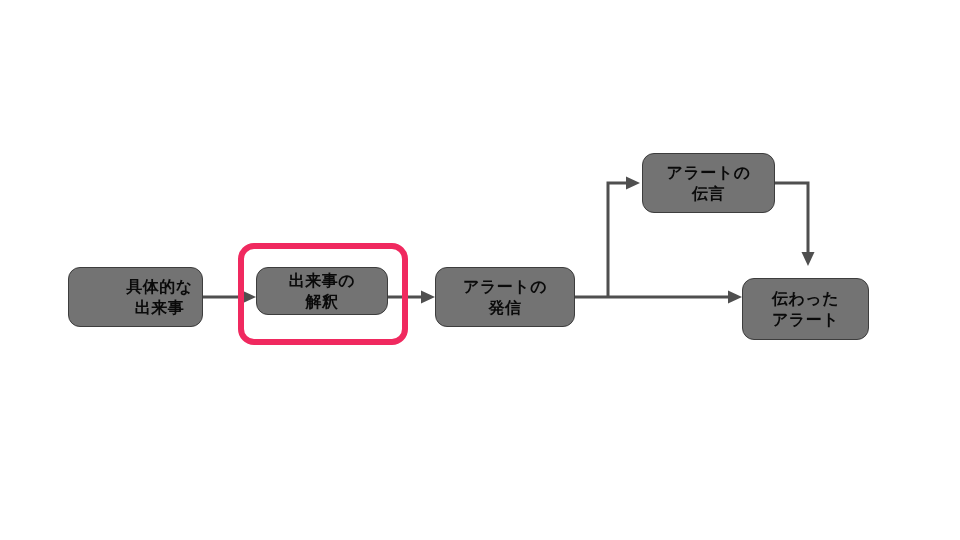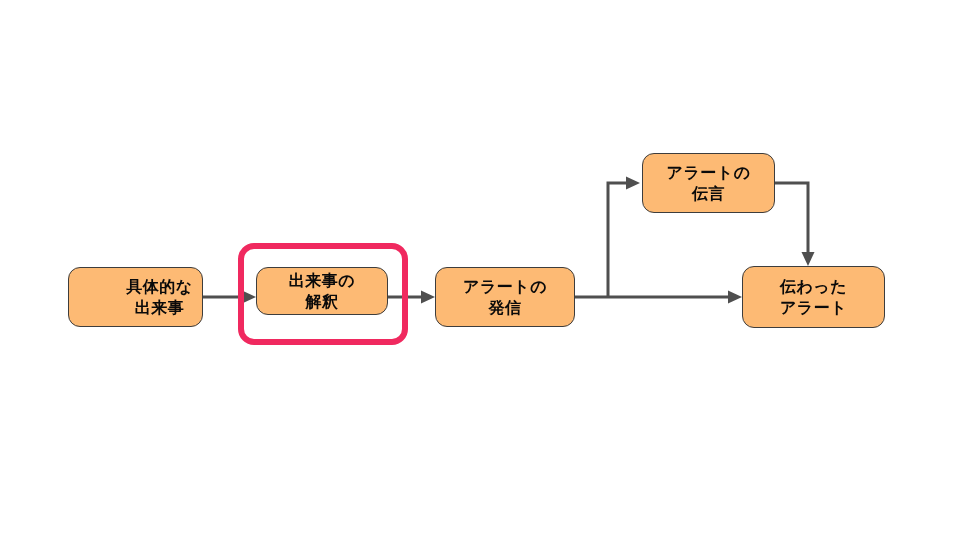--- a/index.html
+++ b/index.html
@@ -16,39 +16,39 @@
   }
   .connector-layer {
     position: absolute;
     left: 0; top: 0;
     z-index: 1;
   }
   .node {
     position: absolute;
     z-index: 2;
     box-sizing: border-box;
-    background: #fdba74;
+    background: #737373;
     border: 1.4px solid #3d3d3d;
     border-radius: 12px;
     display: flex;
     align-items: center;
     justify-content: center;
     text-align: center;
     font-size: 16px;
     font-weight: bold;
     color: #0a0a0a;
     line-height: 21px;
     white-space: pre-line;
     letter-spacing: 0.5px;
   }
   .node-1 { left: 68px;  top: 267px; width: 135px; height: 60px; padding-left: 48px; }
   .node-2 { left: 256px; top: 267px; width: 132px; height: 48px; }
   .node-3 { left: 435px; top: 267px; width: 140px; height: 60px; }
   .node-4 { left: 642px; top: 153px; width: 133px; height: 60px; }
-  .node-5 { left: 742px; top: 266px; width: 143px; height: 62px; }
+  .node-5 { left: 742px; top: 278px; width: 127px; height: 62px; }
   .highlight-border {
     position: absolute;
     z-index: 3;
     box-sizing: border-box;
     left: 238px; top: 243px; width: 170px; height: 102px;
     border: 6px solid #f0295f;
     border-radius: 16px;
     pointer-events: none;
     background: transparent;
   }

